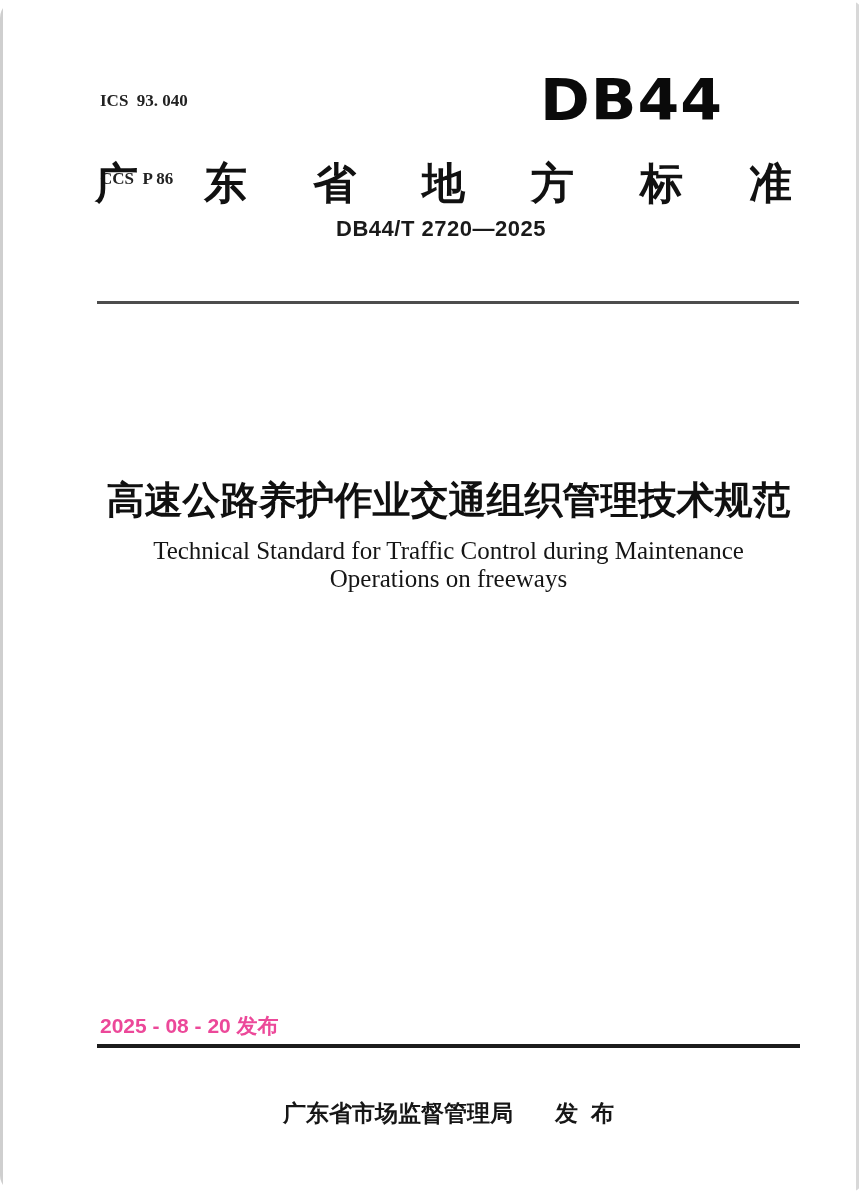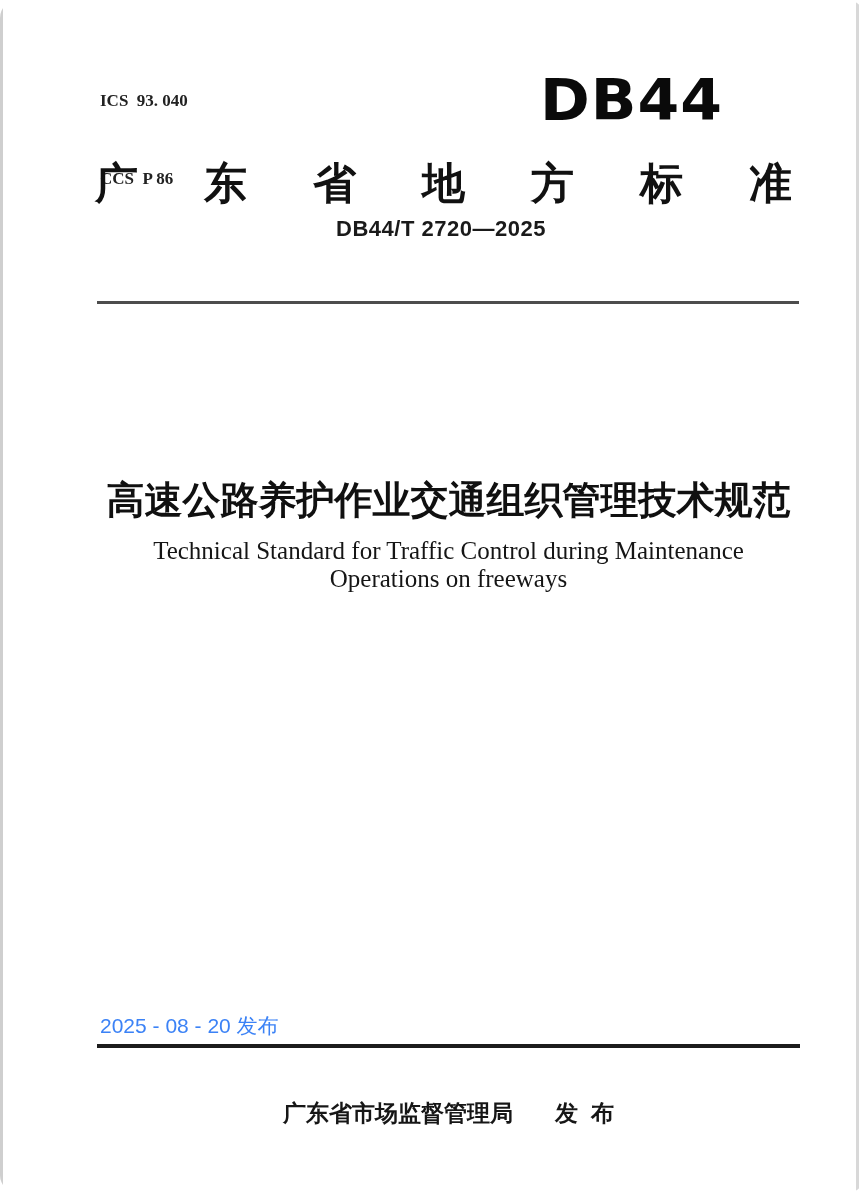--- a/index.html
+++ b/index.html
@@ -113,22 +113,22 @@
     color: #151515;
   }
 
   .dates-row {
     position: absolute;
     left: 100px; top: 1012px;
     width: 697px;
     display: flex;
     justify-content: space-between;
     font-size: 21px;
-    font-weight: 400;
-    color: #3b82f6;
+    font-weight: 700;
+    color: #ec4899;
   }
 
   .rule-bottom {
     position: absolute;
     left: 97px; top: 1044px;
     width: 703px; height: 4px;
     background: #1c1c1c;
   }
 
   .issuer-row {

